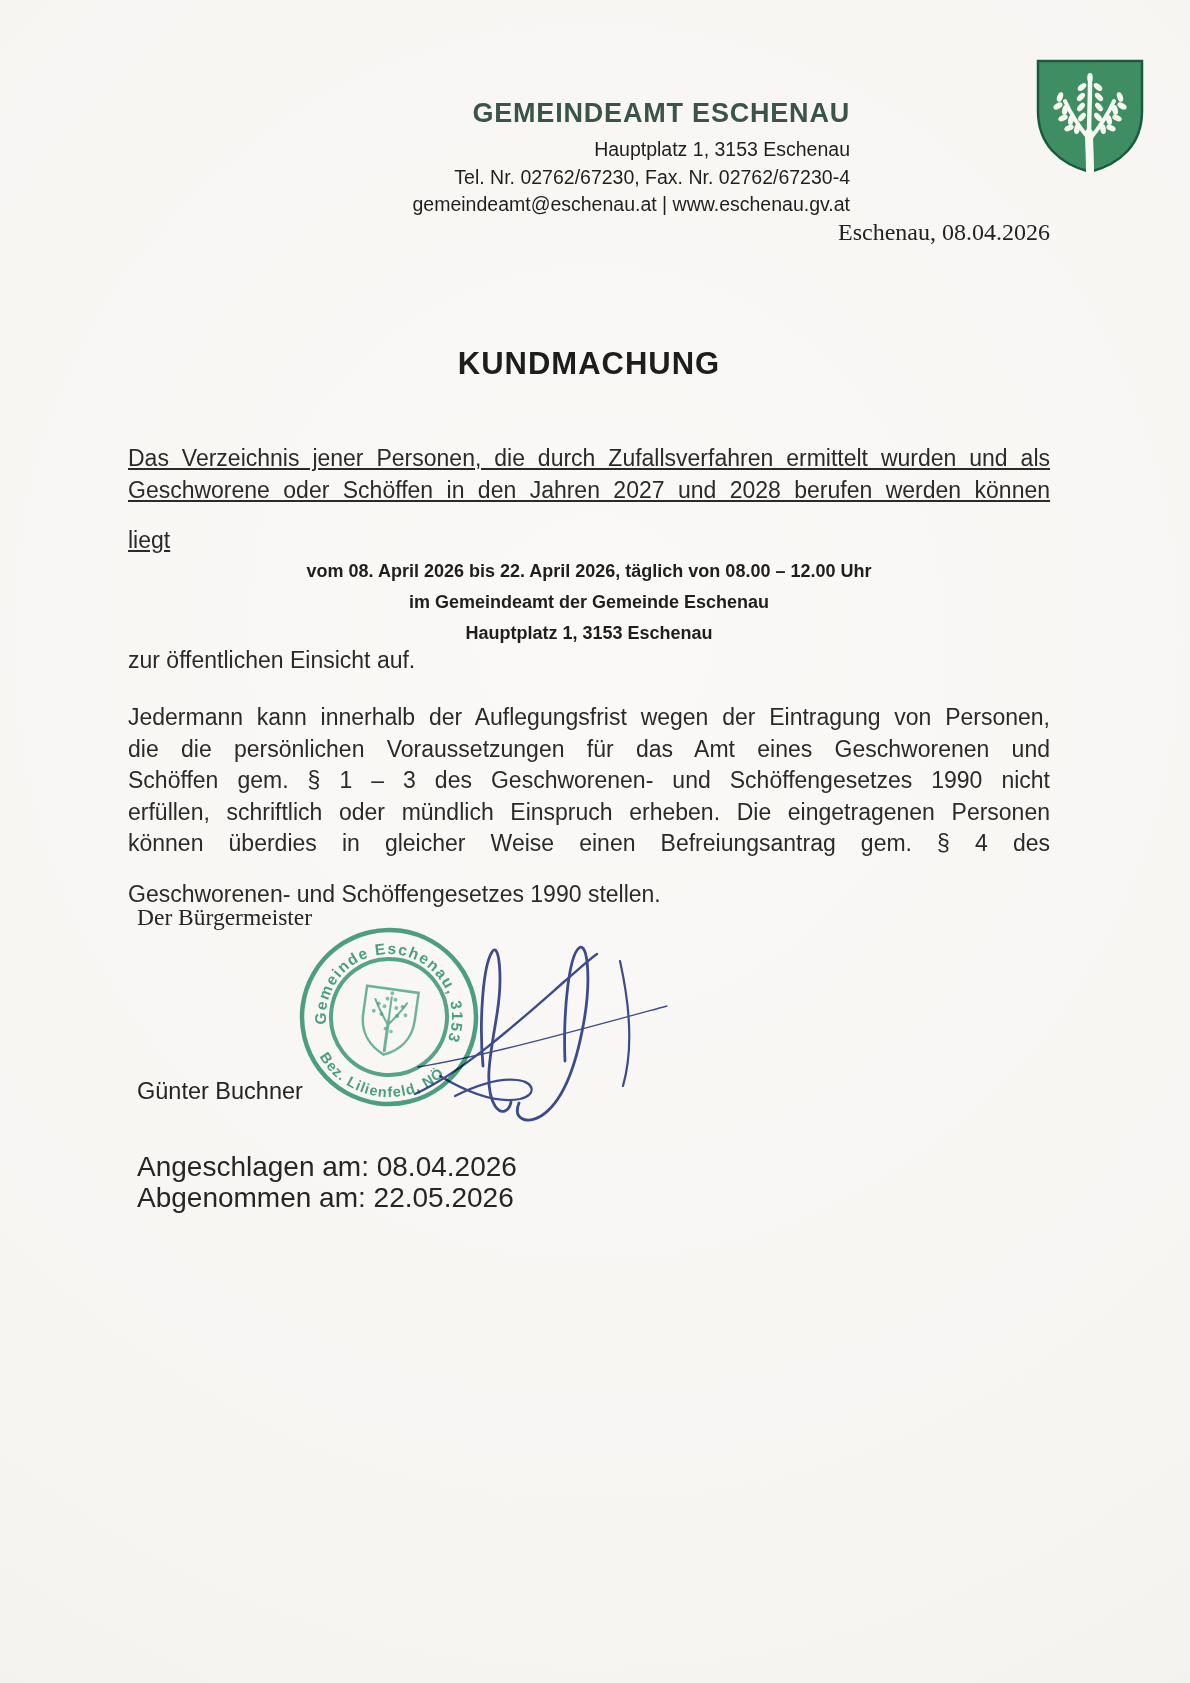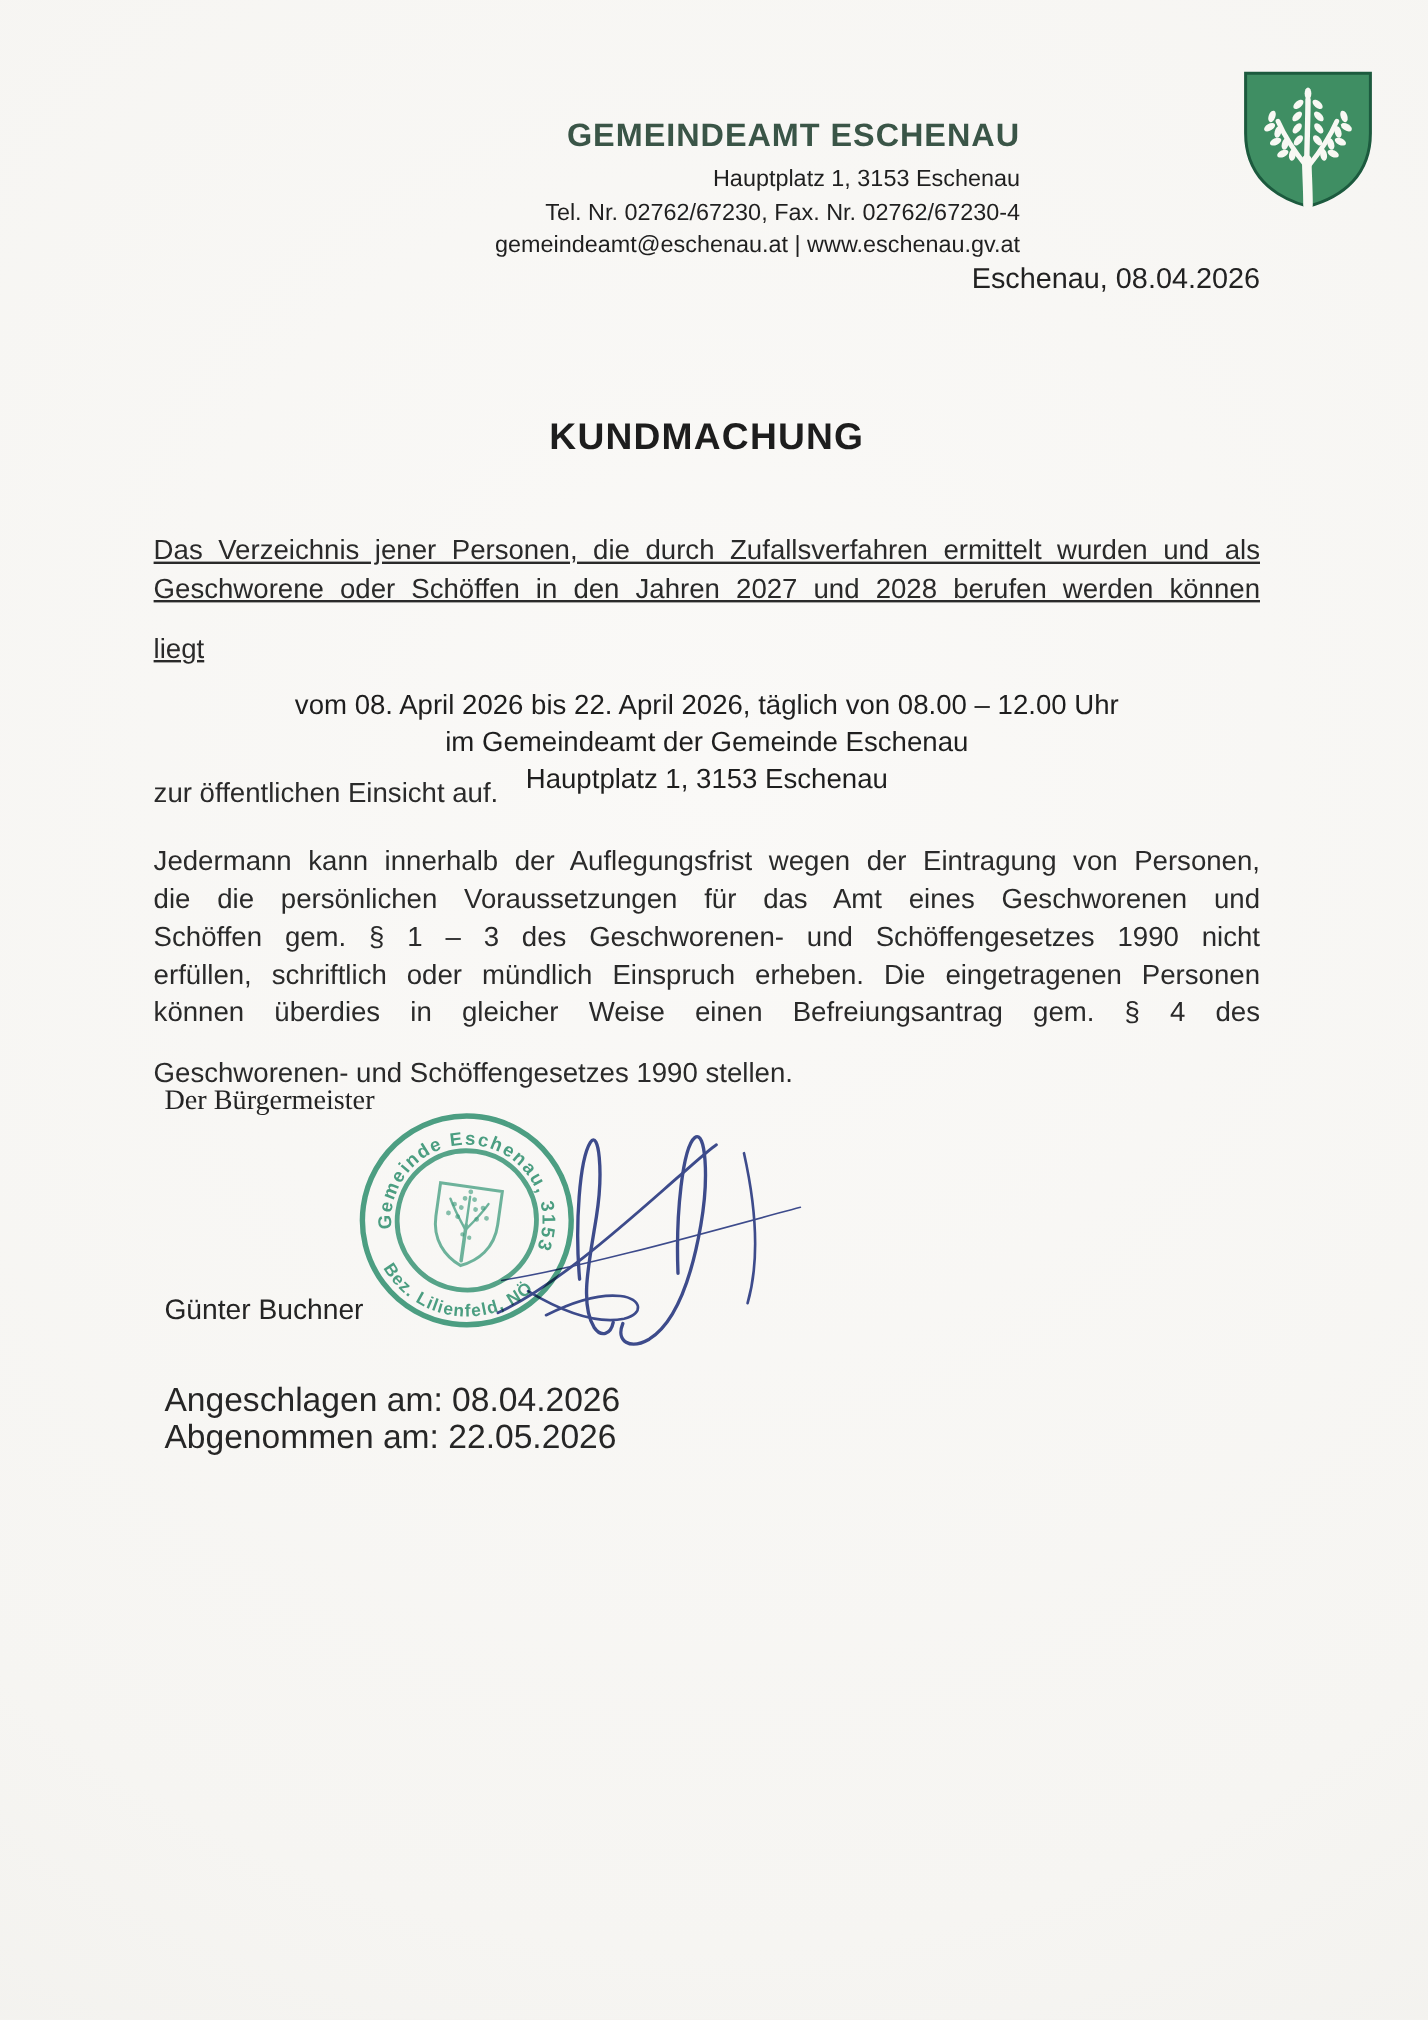--- a/index.html
+++ b/index.html
@@ -22,32 +22,32 @@
   }
   
   .letterhead-text{position:absolute;right:340px;top:54px;text-align:right;}
   .org-name{
     font-size:27px;font-weight:bold;letter-spacing:.8px;
     color:var(--brand-green);margin-bottom:7px;margin-top:44px;
   }
   .org-line{font-size:19.5px;line-height:27.5px;color:#1f1f1f;}
   .coat{position:absolute;left:1034px;top:57px;width:112px;height:121px;}
   
-  .dateline{position:absolute;right:140px;top:219px;font-size:24px;color:#222;}
+  .dateline{position:absolute;right:140px;top:219px;font-size:24px;color:#222;font-family:Liberation Serif, serif;}
   .doc-title{
     position:absolute;left:128px;top:346px;width:922px;text-align:center;
     font-size:31px;font-weight:bold;letter-spacing:1px;color:#1d1d1d;
   }
   
   .para{position:absolute;left:128px;width:922px;font-size:23px;color:#2a2a2a;}
   .p-intro{top:443px;line-height:31.5px;text-decoration:underline;}
   .justified .ln{text-align:justify;text-align-last:justify;}
   .justified .ln:last-child{text-align-last:left;margin-top:19px;}
-  .notice{position:absolute;left:128px;top:572px;width:922px;font-size:23px;
-    font-weight:normal;line-height:31px;color:#1e1e1e;}
+  .notice{position:absolute;left:128px;top:556px;width:922px;font-size:18px;
+    font-weight:bold;line-height:31px;color:#1e1e1e;}
   .notice .ln{text-align:center;}
   .p-einsicht{top:647px;}
   .p-einspruch{top:702px;line-height:31.5px;}
   
   .role{position:absolute;left:137px;top:904px;font-size:23.5px;color:#242424;font-family:Liberation Serif, serif;}
   .signer{position:absolute;left:137px;top:1078px;font-size:23.5px;color:#242424;}
   .stamp{position:absolute;left:297px;top:925px;width:184px;height:184px;
     mix-blend-mode:multiply;opacity:.93;}
   .signature{position:absolute;left:395px;top:936px;width:285px;height:198px;
     mix-blend-mode:multiply;}

